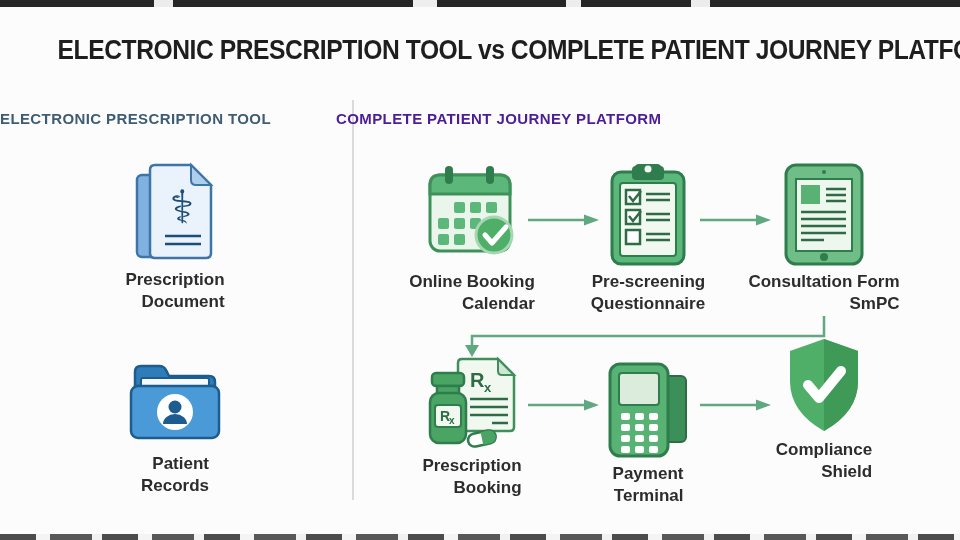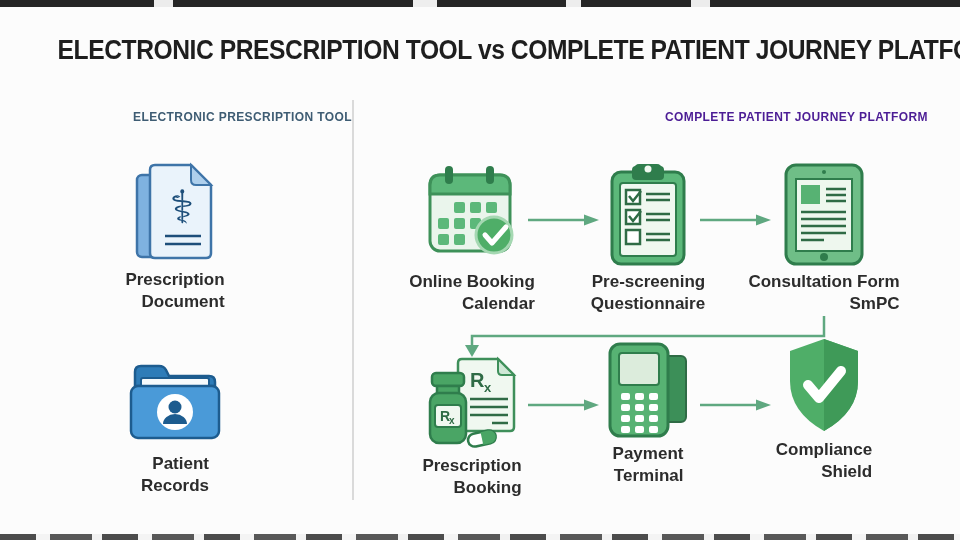--- a/index.html
+++ b/index.html
@@ -22,22 +22,22 @@
   }
   .title{
     position:absolute;top:34px;left:0;right:0;text-align:center;
     font-size:28px;font-weight:700;letter-spacing:-0.5px;color:#1e1e1e;
     transform:scaleX(0.88);white-space:nowrap;
   }
   .divider{
     position:absolute;left:352px;top:100px;width:2px;height:400px;background:#dadada;
   }
   .section-heading{
-    position:absolute;top:110px;text-align:right;
-    font-size:12px;font-weight:700;letter-spacing:0.4px;white-space:nowrap;
+    position:absolute;top:110px;text-align:left;
+    font-size:15px;font-weight:700;letter-spacing:0.4px;white-space:nowrap;
   }
   .heading-left{left:0;width:352px;color:#3e5c73;}
   .heading-right{left:336px;width:592px;color:#4c1d95;}
   .node{
     position:absolute;width:160px;display:flex;flex-direction:column;align-items:center;
   }
   .icon-wrap{height:108px;display:flex;align-items:center;justify-content:center;}
   .icon-wrap.short{height:100px;}
   .label{
     margin-top:3px;font-size:17px;font-weight:600;line-height:1.28;
@@ -216,21 +216,21 @@
           <path d="M60 77 h7.5 a6.5 6.5 0 0 1 0 13 h-7.5 z" fill="#4aa565"></path>
         </g>
       </svg>
     </div>
     <div class="label">
       <span>Prescription</span>
       <span>Booking</span>
     </div>
   </div>
 
-  <div class="node" style="left:568px;top:340px;">
+  <div class="node" style="left:568px;top:360px;">
     <div class="icon-wrap short">
       <svg width="92" height="100" viewBox="0 0 92 100">
         <rect x="54" y="16" width="30" height="66" rx="5" fill="#3c8f58" stroke="#2f6b45" stroke-width="2"></rect>
         <rect x="8" y="4" width="58" height="92" rx="10" fill="#57b273" stroke="#2f7d4c" stroke-width="3"></rect>
         <rect x="17" y="13" width="40" height="32" rx="3" fill="#dcecdc" stroke="#2f7d4c" stroke-width="2"></rect>
         <g fill="#ffffff">
           <rect x="19" y="53" width="9" height="7" rx="2"></rect>
             <rect x="33" y="53" width="9" height="7" rx="2"></rect>
             <rect x="47" y="53" width="9" height="7" rx="2"></rect>
           <rect x="19" y="64" width="9" height="7" rx="2"></rect>

